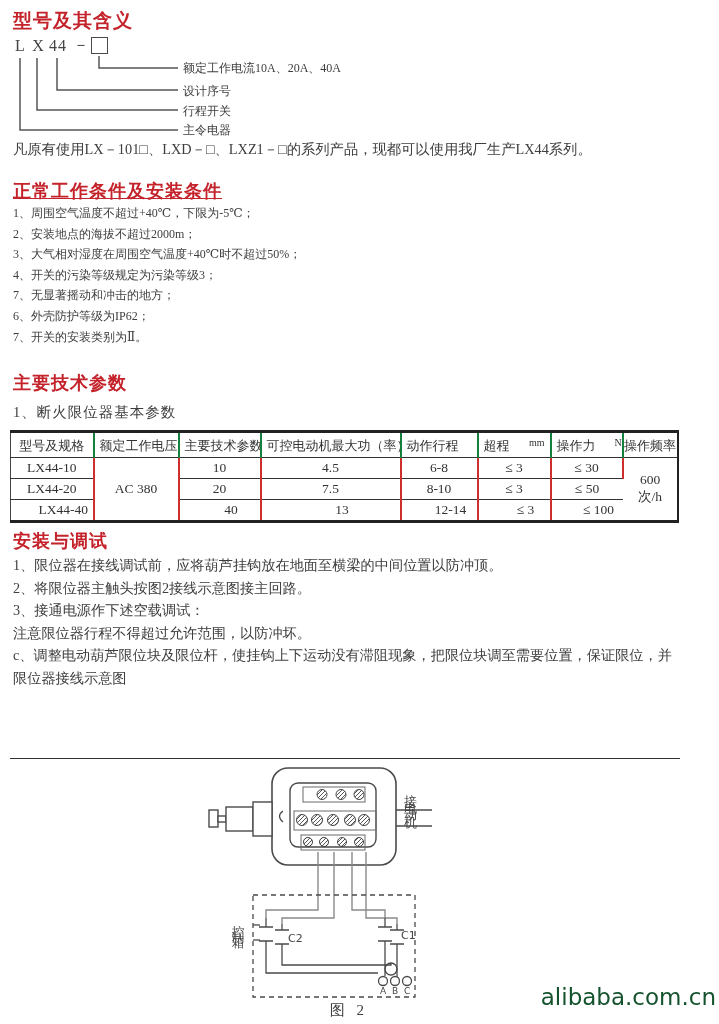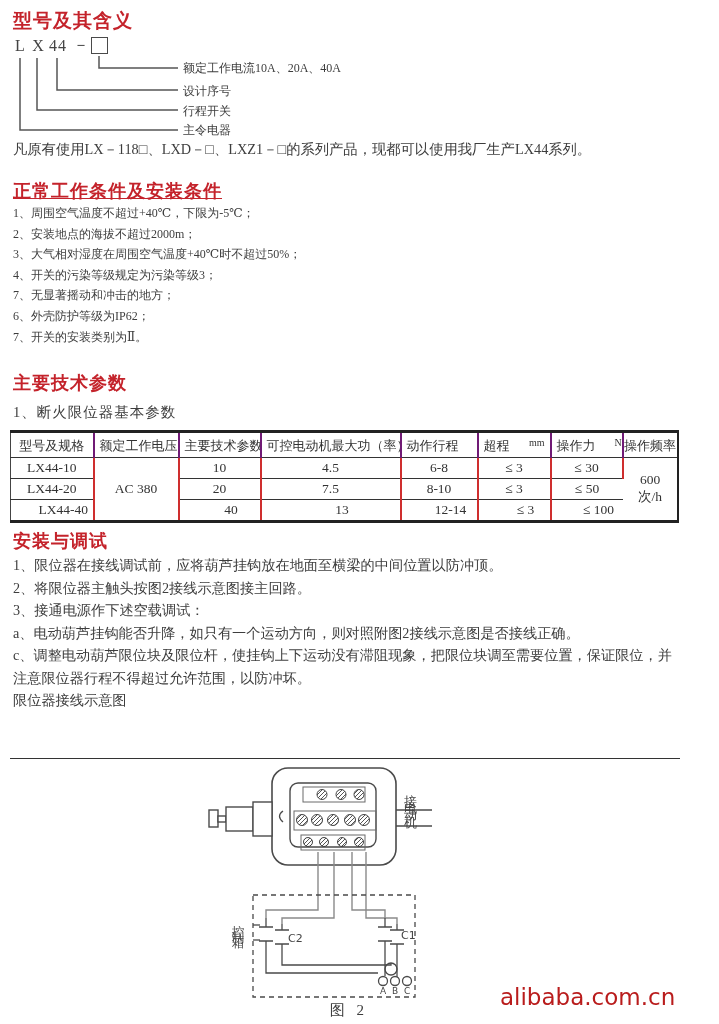--- a/index.html
+++ b/index.html
@@ -24,38 +24,38 @@
   .branch-label{font-size:12px;color:#3d3d3d;white-space:nowrap;}
   .note{font-size:14.3px;color:#3d3d3d;white-space:nowrap;}
   .cond{font-size:12px;line-height:20.6px;color:#3d3d3d;}
   .cond div{white-space:nowrap;}
   .sub{font-size:14.5px;color:#3d3d3d;letter-spacing:1px;}
   table.spec{border-collapse:collapse;table-layout:fixed;width:667px;
     border-top:3px solid #222;border-bottom:3px solid #222;
     border-left:1px solid #444;border-right:2px solid #222;
     font-size:13.5px;color:#333;}
   table.spec th{font-weight:normal;font-size:13px;height:24px;
-    border-right:2px solid #701a75;border-bottom:1px solid #333;
+    border-right:2px solid #15803d;border-bottom:1px solid #333;
     white-space:nowrap;overflow:hidden;padding:0 2px;}
   table.spec td{text-align:center;height:18px;
     border-right:2px solid #cf2e2e;border-bottom:1px solid #333;
     white-space:nowrap;overflow:hidden;}
   table.spec th:last-child,table.spec td:last-child{border-right:none;}
   table.spec tr:last-child td{border-bottom:none;padding-left:24px;}
   .unit{font-size:10px;vertical-align:top;padding-left:19px;}
   .hdr-cell{display:flex;justify-content:space-between;align-items:flex-start;padding:2px 3px 0 3px;}
   .hdr-center{justify-content:center;gap:4px;}
   .inst{font-size:14.2px;line-height:22.5px;color:#3d3d3d;}
   .inst div{white-space:nowrap;}
   .rule{height:1px;background:#333;}
   .vtext{writing-mode:vertical-rl;text-orientation:upright;
     font-size:13px;color:#444;letter-spacing:7px;line-height:14px;}
   .caption{font-size:15px;color:#3d3d3d;text-align:right;letter-spacing:4px;}
   .watermark{font-family:"DejaVu Sans","Liberation Sans",sans-serif;
-    font-size:23px;color:#b91c1c;}
+    font-size:23px;color:#14532d;text-align:right;}
   svg text{font-family:"DejaVu Sans","Liberation Sans",sans-serif;fill:#444;}
 </style>
 </head>
 <body>
 
 <div class="abs red-h h1" style="left:13px;top:8px;">型号及其含义</div>
 
 <div class="abs code-row" style="left:13px;top:35px;">
   <span class="c-l">L</span>
   <span class="c-x">X</span>
@@ -69,21 +69,21 @@
   <path d="M57,30 V62 H178" stroke="#555" stroke-width="1.5" fill="none"></path>
   <path d="M37,30 V82 H178" stroke="#555" stroke-width="1.5" fill="none"></path>
   <path d="M20,30 V102 H178" stroke="#555" stroke-width="1.5" fill="none"></path>
 </svg>
 
 <div class="abs branch-label" style="left:183px;top:60px;">额定工作电流10A、20A、40A</div>
 <div class="abs branch-label" style="left:183px;top:83px;text-align:center;">设计序号</div>
 <div class="abs branch-label" style="left:183px;top:103px;">行程开关</div>
 <div class="abs branch-label" style="left:183px;top:122px;">主令电器</div>
 
-<div class="abs note" style="left:13px;top:140px;">凡原有使用LX－118□、LXD－□、LXZ1－□的系列产品，现都可以使用我厂生产LX44系列。</div>
+<div class="abs note" style="left:13px;top:140px;">凡原有使用LX－101□、LXD－□、LXZ1－□的系列产品，现都可以使用我厂生产LX44系列。</div>
 
 <div class="abs red-h" style="left:13px;top:179px;text-decoration:underline;">正常工作条件及安装条件</div>
 
 <div class="abs cond" style="left:13px;top:203px;">
   <div>1、周围空气温度不超过+40℃，下限为-5℃；</div>
   <div>2、安装地点的海拔不超过2000m；</div>
   <div>3、大气相对湿度在周围空气温度+40℃时不超过50%；</div>
   <div>4、开关的污染等级规定为污染等级3；</div>
   <div>7、无显著摇动和冲击的地方；</div>
   <div>6、外壳防护等级为IP62；</div>
@@ -185,23 +185,22 @@
   </tbody>
     </table>
 </div>
 
 <div class="abs red-h" style="left:13px;top:529px;">安装与调试</div>
 
 <div class="abs inst" style="left:13px;top:554px;">
   <div>1、限位器在接线调试前，应将葫芦挂钩放在地面至横梁的中间位置以防冲顶。</div>
   <div>2、将限位器主触头按图2接线示意图接主回路。</div>
   <div>3、接通电源作下述空载调试：</div>
-  <div>a、电动葫芦挂钩能否升降，如只有一个运动方向，则对照附图2接线示意图是否接线正确。</div>
+  <div>注意限位器行程不得超过允许范围，以防冲坏。</div>
   <div>c、调整电动葫芦限位块及限位杆，使挂钩上下运动没有滞阻现象，把限位块调至需要位置，保证限位，并</div>
-  <div>注意限位器行程不得超过允许范围，以防冲坏。</div>
   <div>限位器接线示意图</div>
 </div>
 
 <div class="abs rule" style="left:10px;top:758px;width:670px;"></div>
 
 <svg class="abs" style="left:0;top:760px;" width="719" height="264" viewBox="0 0 719 264">
   <defs>
     <pattern id="hatch" width="4" height="4" patternUnits="userSpaceOnUse">
       <path d="M0,4 L4,0" stroke="#555" stroke-width="1"></path>
     </pattern>

